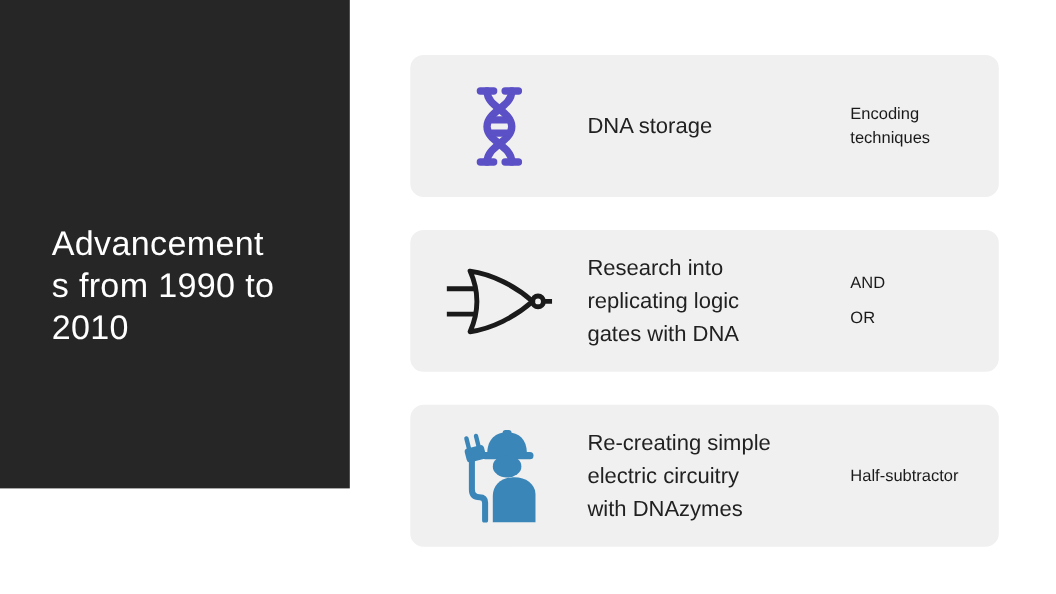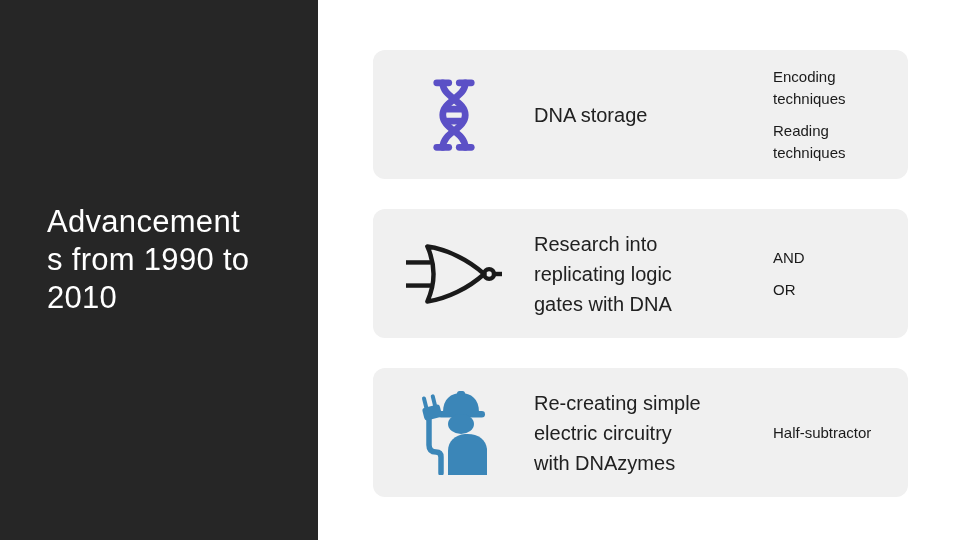--- a/index.html
+++ b/index.html
@@ -6,21 +6,21 @@
   html, body { width: 960px; height: 540px; }
   body {
     position: relative;
     background: #ffffff;
     font-family: "Liberation Sans", sans-serif;
     overflow: hidden;
   }
   .sidebar {
     position: absolute;
     left: 0; top: 0;
-    width: 318px; height: 540px;
+    width: 318px; height: 444px;
     background: #262626;
   }
   .slide-title {
     position: absolute;
     left: 47px; top: 203px;
     width: 255px;
     color: #ffffff;
     font-size: 31px;
     line-height: 38px;
     letter-spacing: 0.3px;
@@ -89,21 +89,20 @@
         <path d="M39,7 H55"></path>
         <path d="M9,93 H25"></path>
         <path d="M39,93 H55"></path>
         <path d="M22,42 H42"></path>
         <path d="M22,58 H42"></path>
       </svg>
     </div>
     <div class="title-col">DNA storage</div>
     <div class="tags-col">
       <div class="tag">Encoding techniques</div>
-      <div class="tag">Reading techniques</div>
     </div>
   </div>
 
   <div class="card">
     <div class="icon-col">
       <svg width="96" height="64" viewBox="0 0 108 70" fill="none" stroke="#1a1a1a" stroke-width="5" stroke-linejoin="round">
         <path d="M24,4 C46,7 70,19 88,35 C70,51 46,63 24,66 C33,46 33,24 24,4 Z"></path>
         <circle cx="93.5" cy="35" r="5.5"></circle>
         <path d="M99.5,35 H108" stroke-linecap="butt"></path>
         <path d="M0,22 H28" stroke-linecap="butt"></path>

